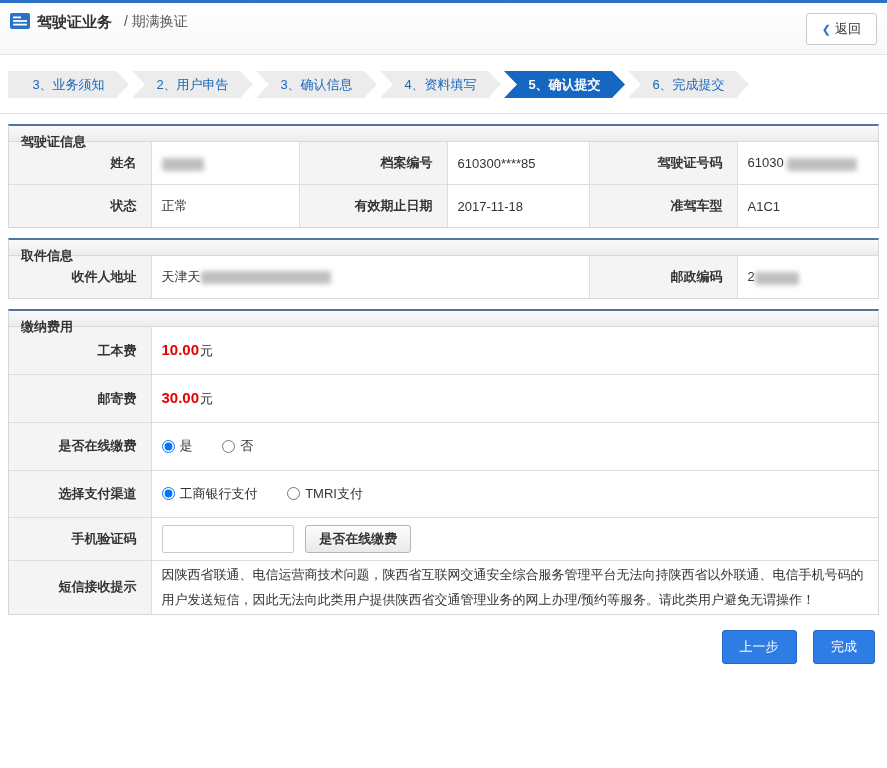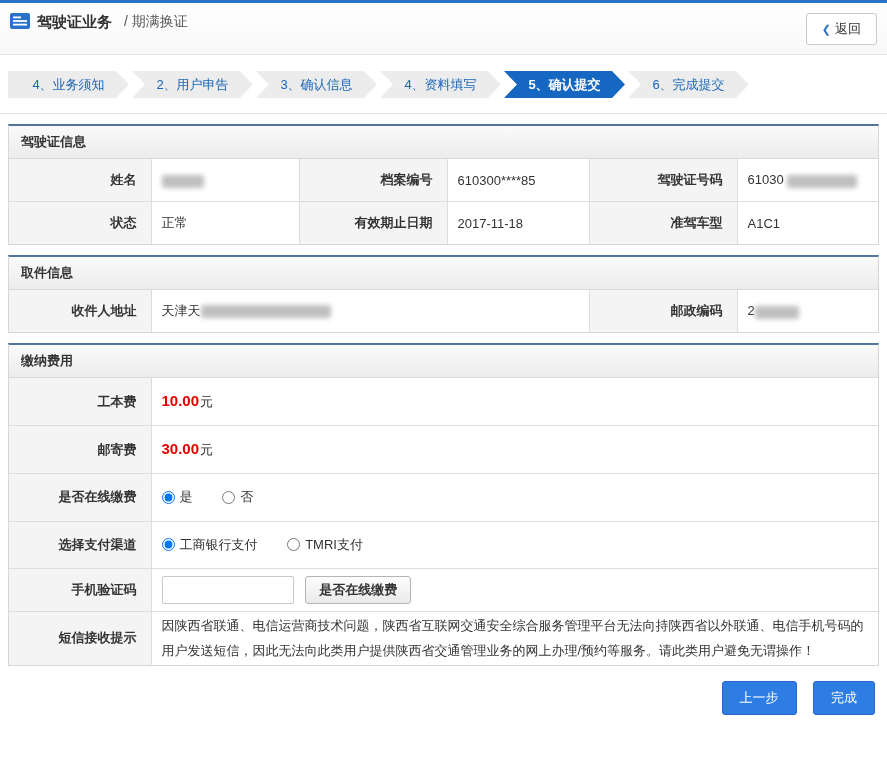--- a/index.html
+++ b/index.html
@@ -41,21 +41,21 @@
     clip-path: polygon(0 0, calc(100% - 13px) 0, 100% 50%, calc(100% - 13px) 100%, 0 100%, 13px 50%);
   }
   .step:first-child {
     clip-path: polygon(0 0, calc(100% - 13px) 0, 100% 50%, calc(100% - 13px) 100%, 0 100%);
   }
   .step.active { background: #1567c2; color: #fff; font-weight: bold; }
 
   
   .section { margin: 10px 8px 0 8px; border: 1px solid #d6d6d6; border-top: 2px solid #51759b; }
   .sec-head {
-    height: 33px; line-height: 31px; padding-left: 12px;
+    height: 16px; line-height: 31px; padding-left: 12px;
     background: linear-gradient(#fafafa, #ececec);
     border-bottom: 1px solid #d9d9d9;
     font-size: 13px; font-weight: bold; color: #333;
   }
   table { width: 100%; border-collapse: collapse; table-layout: fixed; }
   td { border-top: 1px solid #ddd; border-left: 1px solid #ddd; font-size: 13px; }
   td:first-child { border-left: none; }
   tr:first-child td { border-top: none; }
   td.lbl {
     text-align: right; padding: 12px 14px 12px 4px;
@@ -113,21 +113,21 @@
     </span>
     <span class="htitle">驾驶证业务</span>
     <span class="hsub">/ 期满换证</span>
     <button class="backbtn">
       <span class="chev">❮</span>
       <span>返回</span>
     </button>
   </div>
 
   <div class="steps-wrap">
-    <div class="step">4、业务须知</div>
+    <div class="step">3、业务须知</div>
     <div class="step">2、用户申告</div>
     <div class="step">3、确认信息</div>
     <div class="step">4、资料填写</div>
     <div class="step active">5、确认提交</div>
     <div class="step">6、完成提交</div>
   </div>
 
   <div class="section">
     <div class="sec-head">驾驶证信息</div>
     <table>

